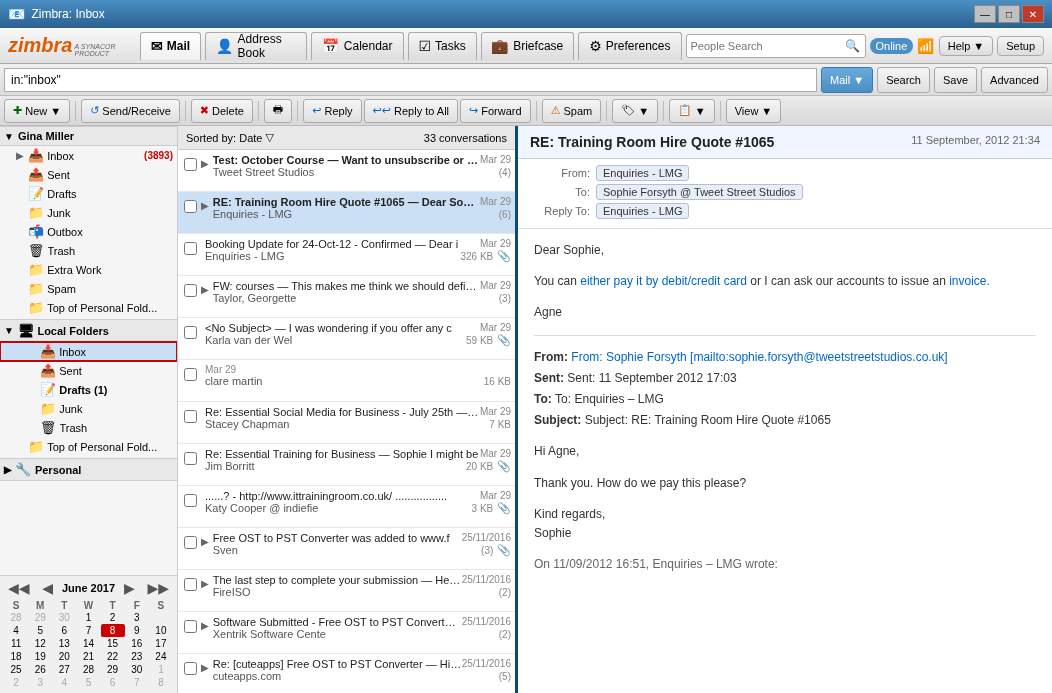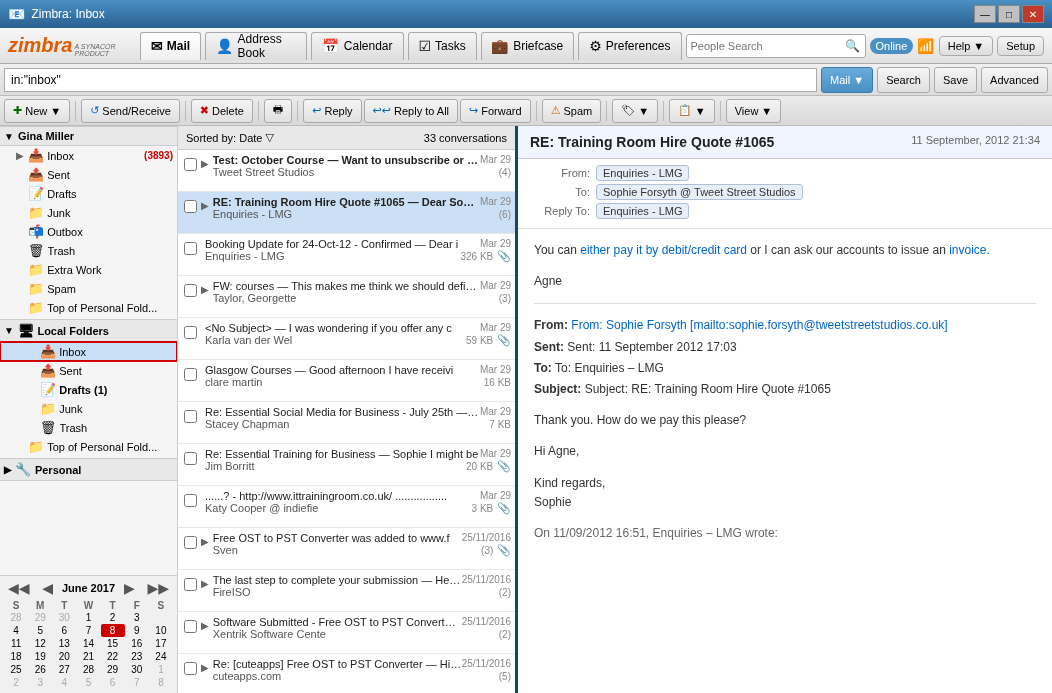--- a/index.html
+++ b/index.html
@@ -674,21 +674,20 @@
                 <span class="attach-icon">📎</span>
               </span>
             </div>
           </div>
         </div>
         <div class="email-item">
           <input type="checkbox" class="cb" style="">
           <span class="expand-arrow"></span>
           <div class="email-body">
             <div style="display: flex; justify-content: space-between; align-items: flex-start;">
-              <span class="email-subject read">Glasgow Courses — Good afternoon I have receivi</span>
               <span class="date">Mar 29</span>
             </div>
             <div class="email-meta">
               <span class="email-from">clare martin</span>
               <span style="display: flex; gap: 4px; align-items: center;">
                 <span class="thread-count">16 KB</span>
               </span>
             </div>
           </div>
         </div>
@@ -823,39 +822,40 @@
       <div class="email-field">
         <span class="email-field-label">To:</span>
         <span class="email-field-chip">Sophie Forsyth @ Tweet Street Studios</span>
       </div>
       <div class="email-field">
         <span class="email-field-label">Reply To:</span>
         <span class="email-field-chip">Enquiries - LMG</span>
       </div>
     </div>
     <div class="email-body-content">
+      <p style="margin-bottom:12px;">Dear Sophie,</p>
       <p style="margin-bottom:12px;">
         <span>You can </span><span class="link">either pay it by debit/credit card</span><span> or I can ask our accounts to issue an </span><span class="link">invoice.</span>
       </p>
       <p style="margin-bottom:12px;">Agne</p>
       <div class="divider-line"></div>
       <p style="margin-bottom:2px;">
         <span class="bold-text">From: </span>
         <span style="color:#0066cc;">From: Sophie Forsyth [mailto:sophie.forsyth@tweetstreetstudios.co.uk]</span>
       </p>
       <p style="margin-bottom:2px;">
         <span class="bold-text">Sent: </span><span>Sent: 11 September 2012 17:03</span>
       </p>
       <p style="margin-bottom:2px;">
         <span class="bold-text">To: </span><span>To: Enquiries – LMG</span>
       </p>
       <p style="margin-bottom:12px;">
         <span class="bold-text">Subject: </span><span>Subject: RE: Training Room Hire Quote #1065</span>
       </p>
+      <p style="margin-bottom:12px;">Hi Agne,</p>
       <p style="margin-bottom:12px;">Thank you. How do we pay this please?</p>
-      <p style="margin-bottom:12px;">Hi Agne,</p>
       <p>Kind regards,</p>
       <p style="margin-bottom:12px;">Sophie</p>
       <p style="color:#666;">On 11/09/2012 16:51, Enquiries – LMG wrote:</p>
     </div>
   </div>
 
 </div>
 
 </body></html>

